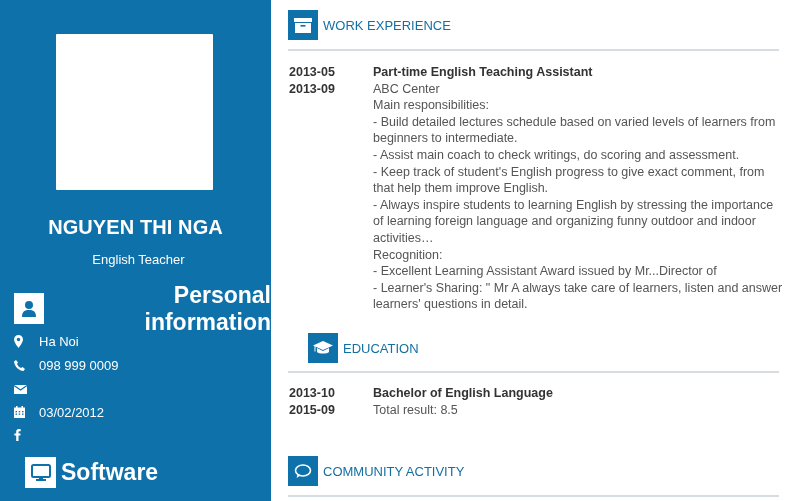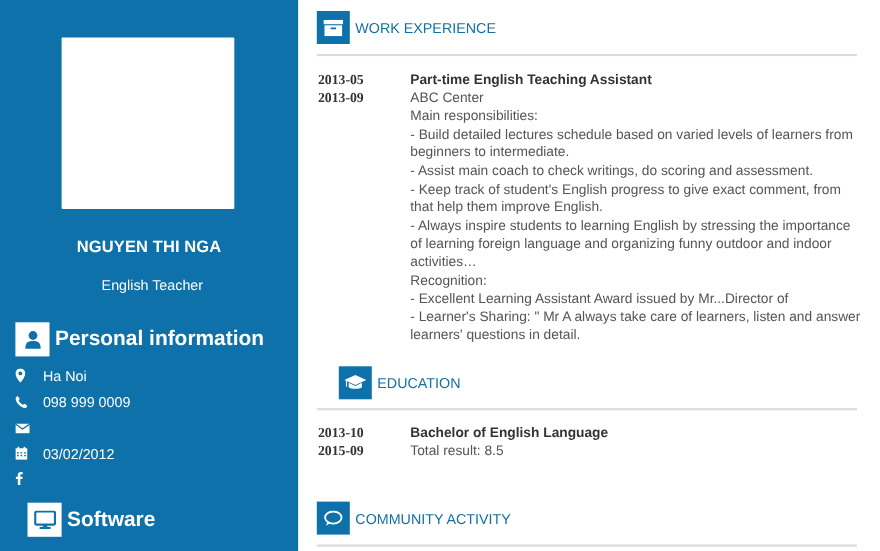--- a/index.html
+++ b/index.html
@@ -9,54 +9,54 @@
   .sidebar {
     position: absolute; left: 0; top: 0; width: 271px; height: 501px;
     background: #0e71a9; color: #ffffff;
   }
   .photo {
     position: absolute; left: 56px; top: 34px; width: 157px; height: 156px;
     background: #ffffff; border-radius: 1px;
   }
   .name {
     position: absolute; left: 0; width: 271px; top: 216px; text-align: center;
-    font-weight: bold; font-size: 15px; letter-spacing: 0.1px;
+    font-weight: bold; font-size: 20px; letter-spacing: 0.1px;
   }
   .role {
     position: absolute; left: 0; width: 277px; top: 252px; text-align: center;
     font-size: 13px;
   }
   .side-heading {
     position: absolute; left: 14px; height: 31px; display: flex; align-items: center;
   }
   .side-heading .icon-box {
     width: 31px; height: 31px; background: #ffffff; display: flex;
     align-items: center; justify-content: center; margin-right: 5px;
   }
-  .side-heading .label { font-size: 19px; font-weight: bold; }
+  .side-heading .label { font-size: 23px; font-weight: bold; text-align: right; }
   .info-row {
     position: absolute; left: 14px; height: 16px; display: flex; align-items: center;
     font-size: 13px;
   }
   .info-row .ic { width: 25px; display: flex; align-items: center; }
   .info-row .txt { margin-left: 0; }
 
   .main { position: absolute; left: 271px; top: 0; width: 529px; height: 501px; }
   .sec-head {
     position: absolute; left: 17px; height: 30px; display: flex; align-items: center;
   }
   .sec-head .icon-box {
     width: 30px; height: 30px; background: #0e71a9; display: flex;
     align-items: center; justify-content: center; margin-right: 5px;
   }
   .sec-head .label { color: #1470a3; font-weight: normal; font-size: 13px; }
   .rule { position: absolute; left: 17px; width: 491px; height: 2px; background: #d6dcdf; }
 
   .entry { position: absolute; left: 18px; width: 495px; font-size: 12.5px; color: #444; }
-  .dates { position: absolute; left: 0; top: 0; width: 80px; font-weight: bold; color: #333; line-height: 16.6px; font-family: Liberation Serif, serif; }
+  .dates { position: absolute; left: 0; top: 0; width: 80px; font-weight: bold; color: #333; line-height: 16.6px; }
   .details { position: absolute; left: 84px; top: 0; width: 410px; line-height: 16.6px; }
   .details .title { font-weight: bold; color: #333; }
   .details .line { color: #555; }
 </style>
 </head>
 <body>
 
 <div class="sidebar">
   <div class="photo"></div>
   <div class="name">NGUYEN THI NGA</div>

